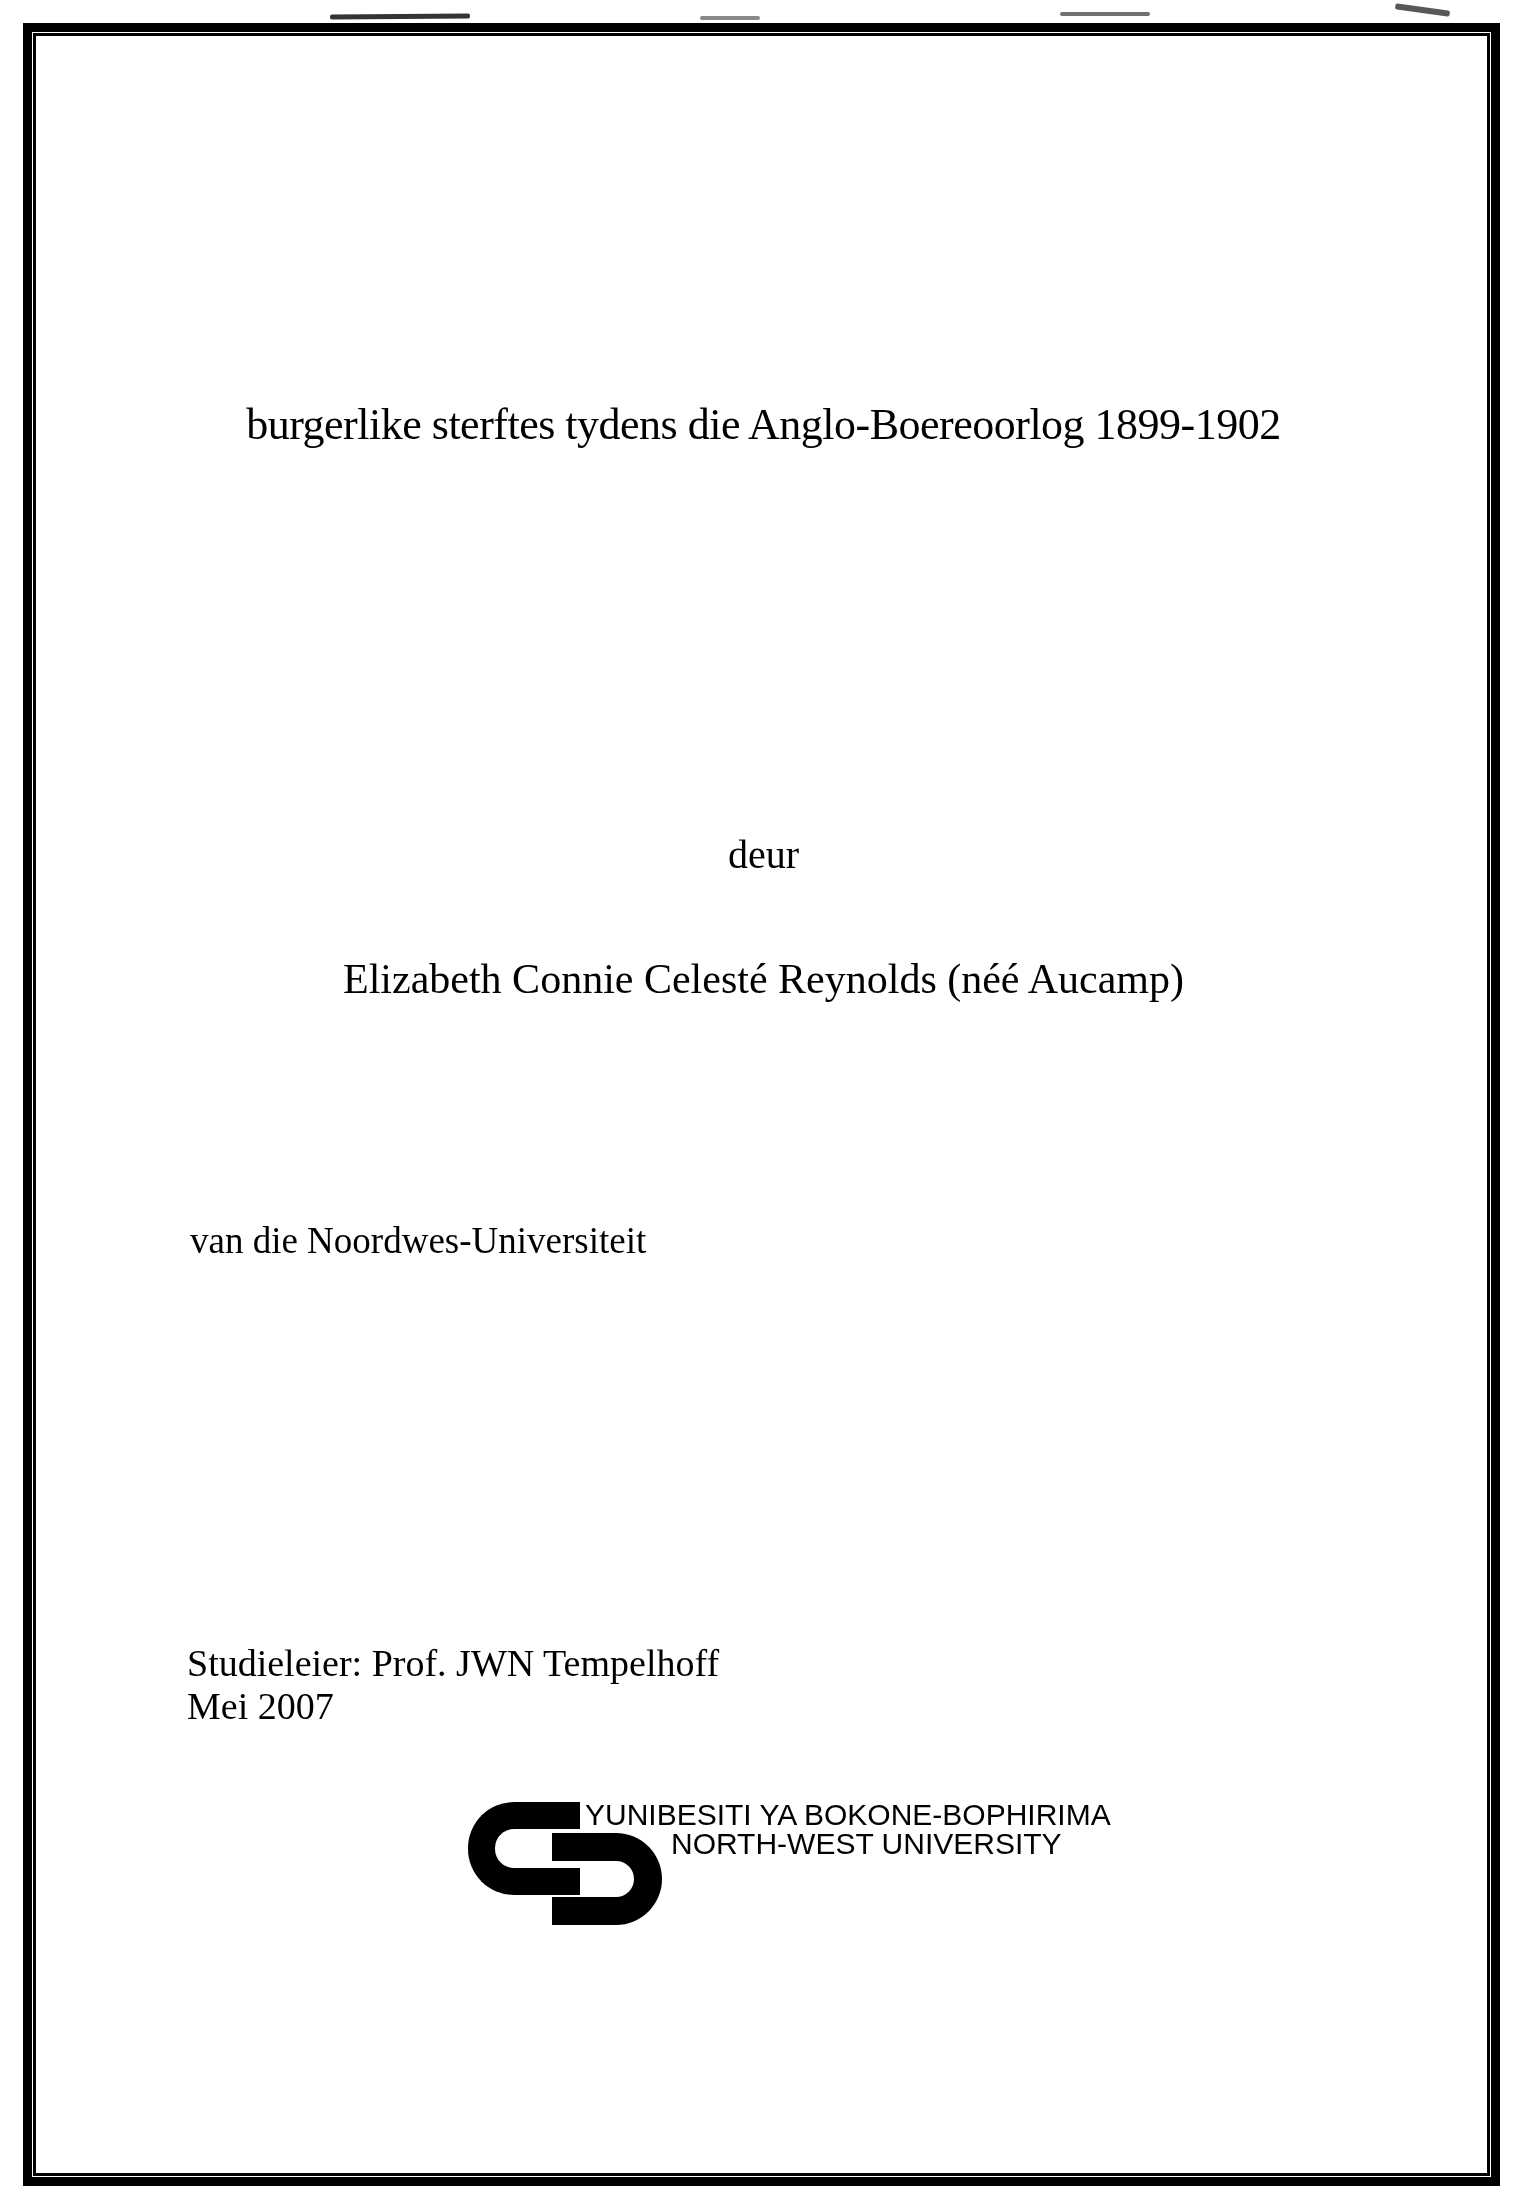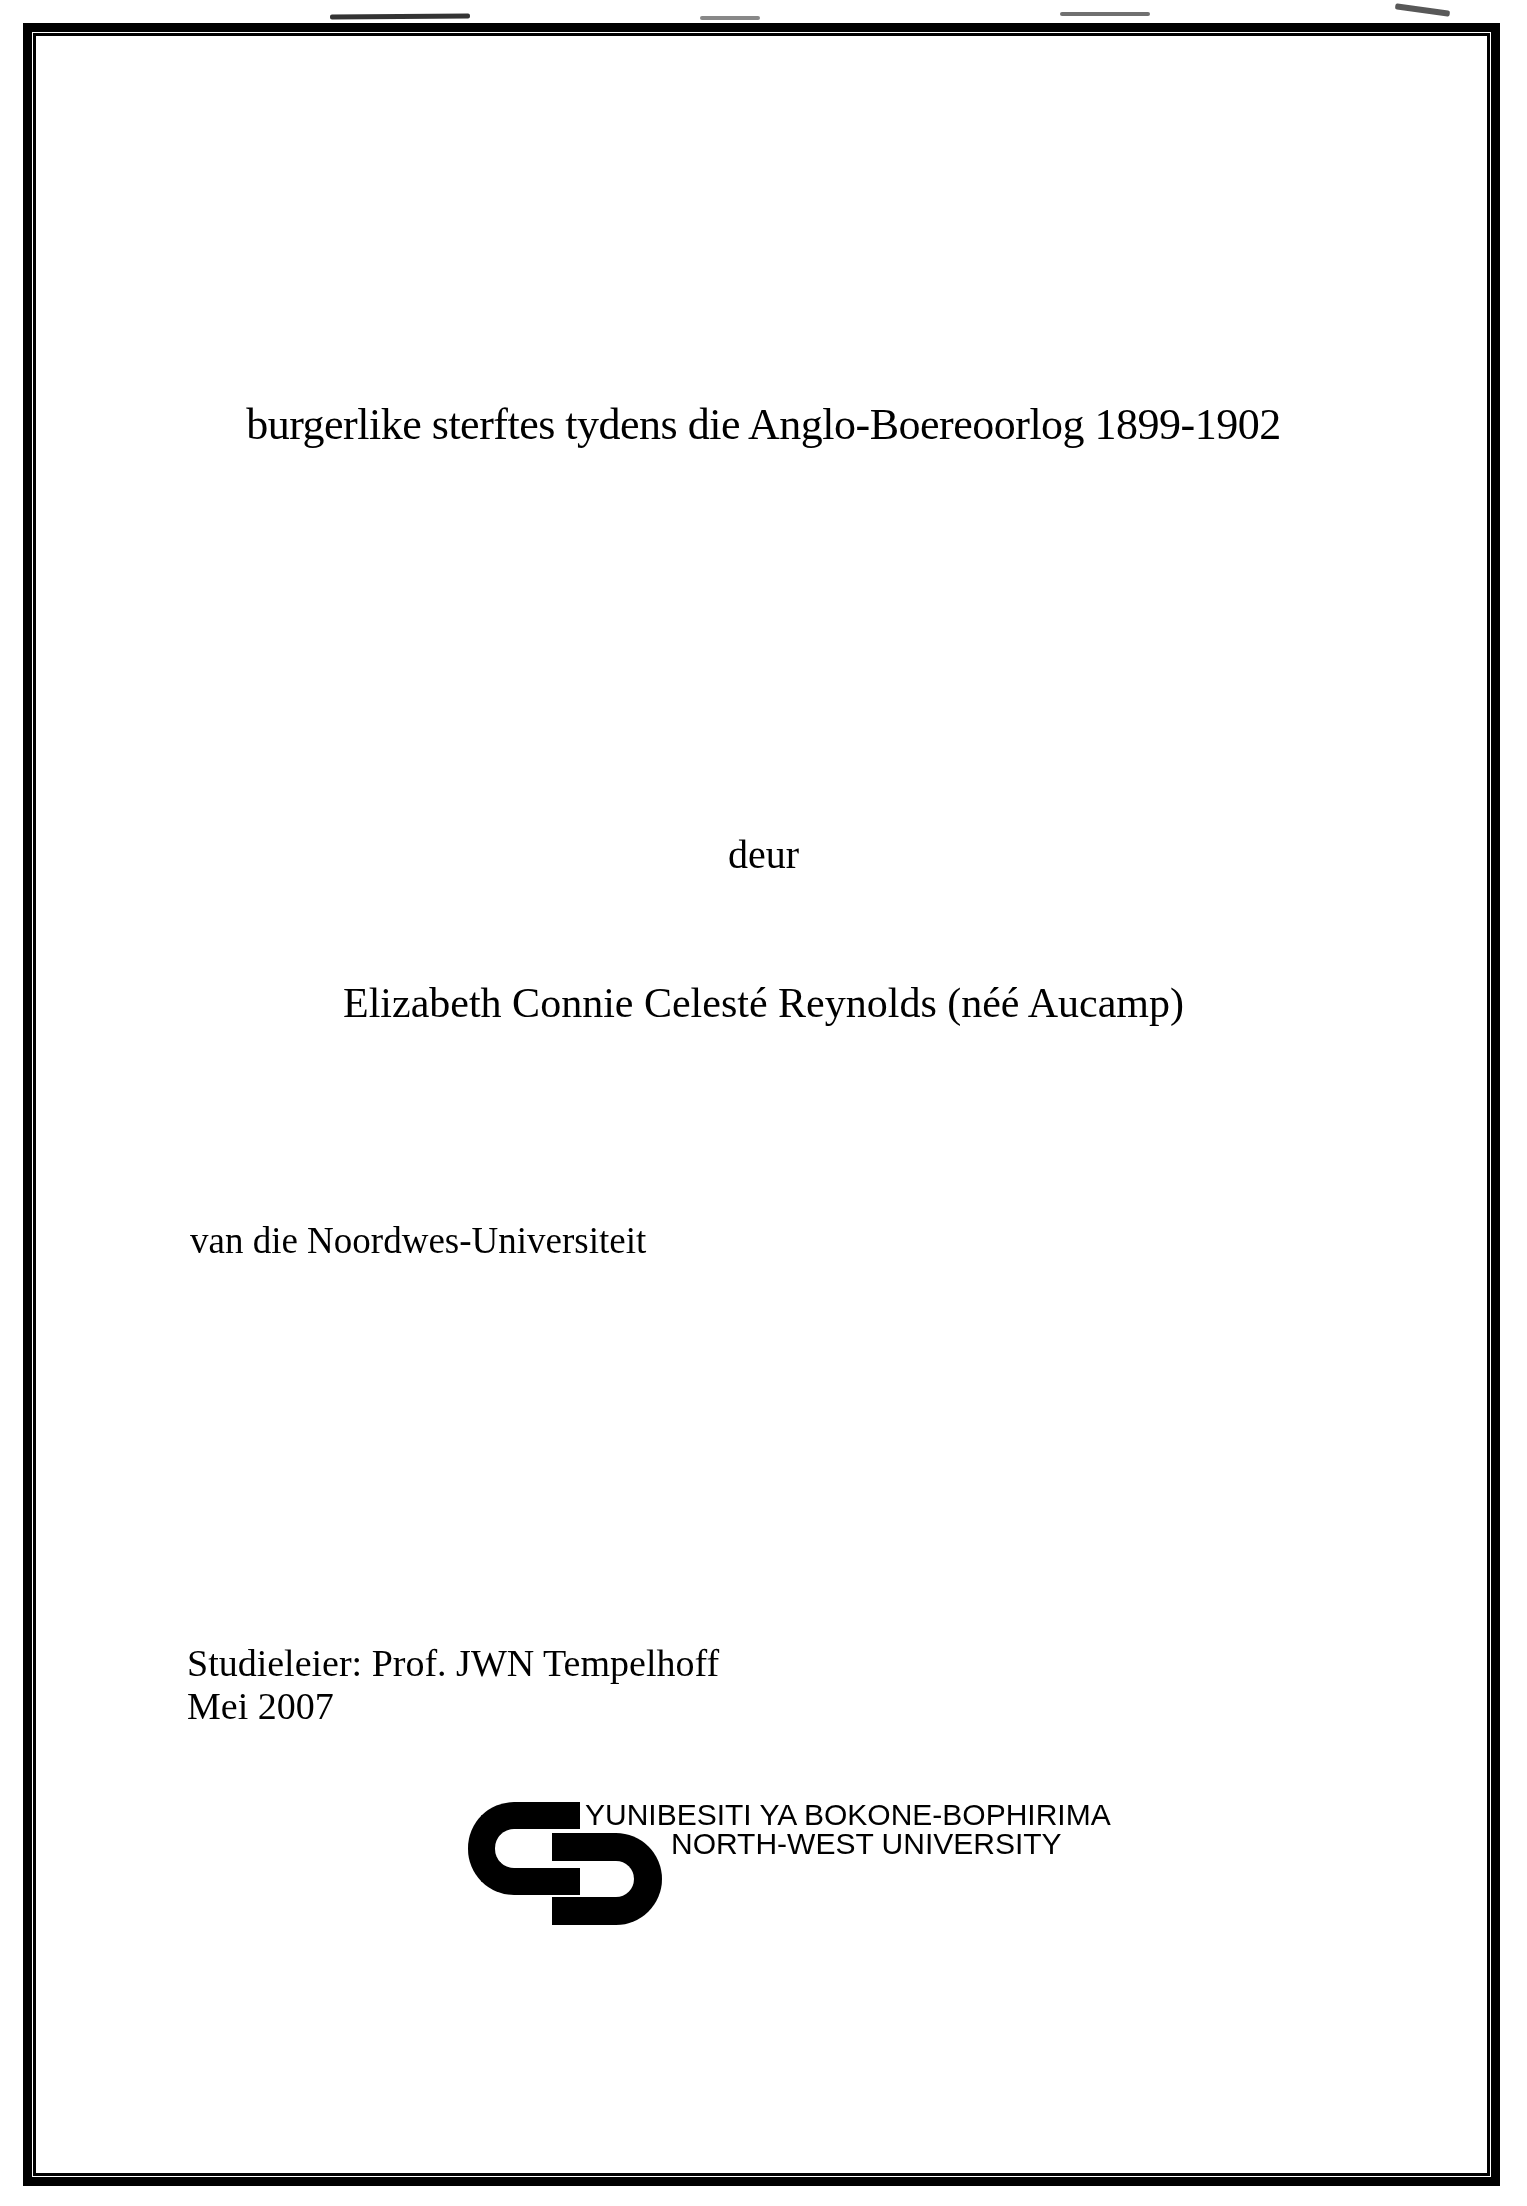--- a/index.html
+++ b/index.html
@@ -28,21 +28,21 @@
     position:absolute;left:95px;width:1337px;top:386px;
     font-size:44px;line-height:78px;text-align:center;
     letter-spacing:-0.5px;
   }
   .byline{
     position:absolute;left:95px;width:1337px;top:799px;
     font-size:40px;text-align:center;margin-top:32px;
   }
   .author{
     position:absolute;left:95px;width:1337px;top:955px;
-    font-size:42px;text-align:center;margin-top:24px;
+    font-size:42px;text-align:center;
   }
   .declaration{
     position:absolute;left:190px;width:1148px;top:1221px;
     font-size:37px;line-height:40px;text-align:left;
   }
   .declaration .justified{
     text-align:justify;text-align-last:justify;
   }
   .declaration .it{font-style:italic;}
   .supervisor-block{

